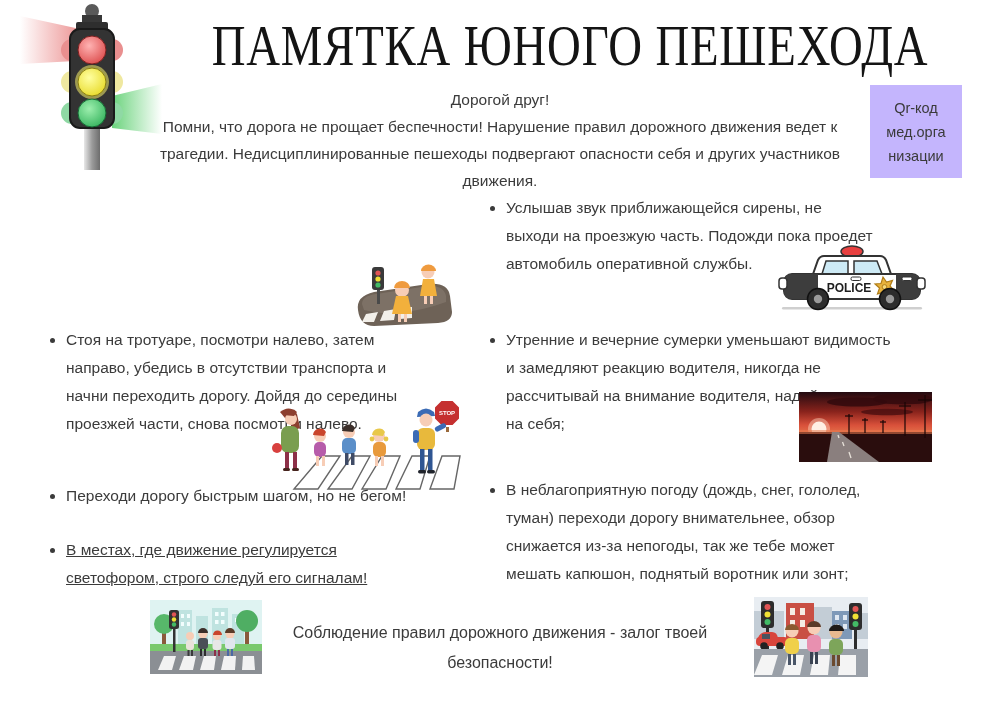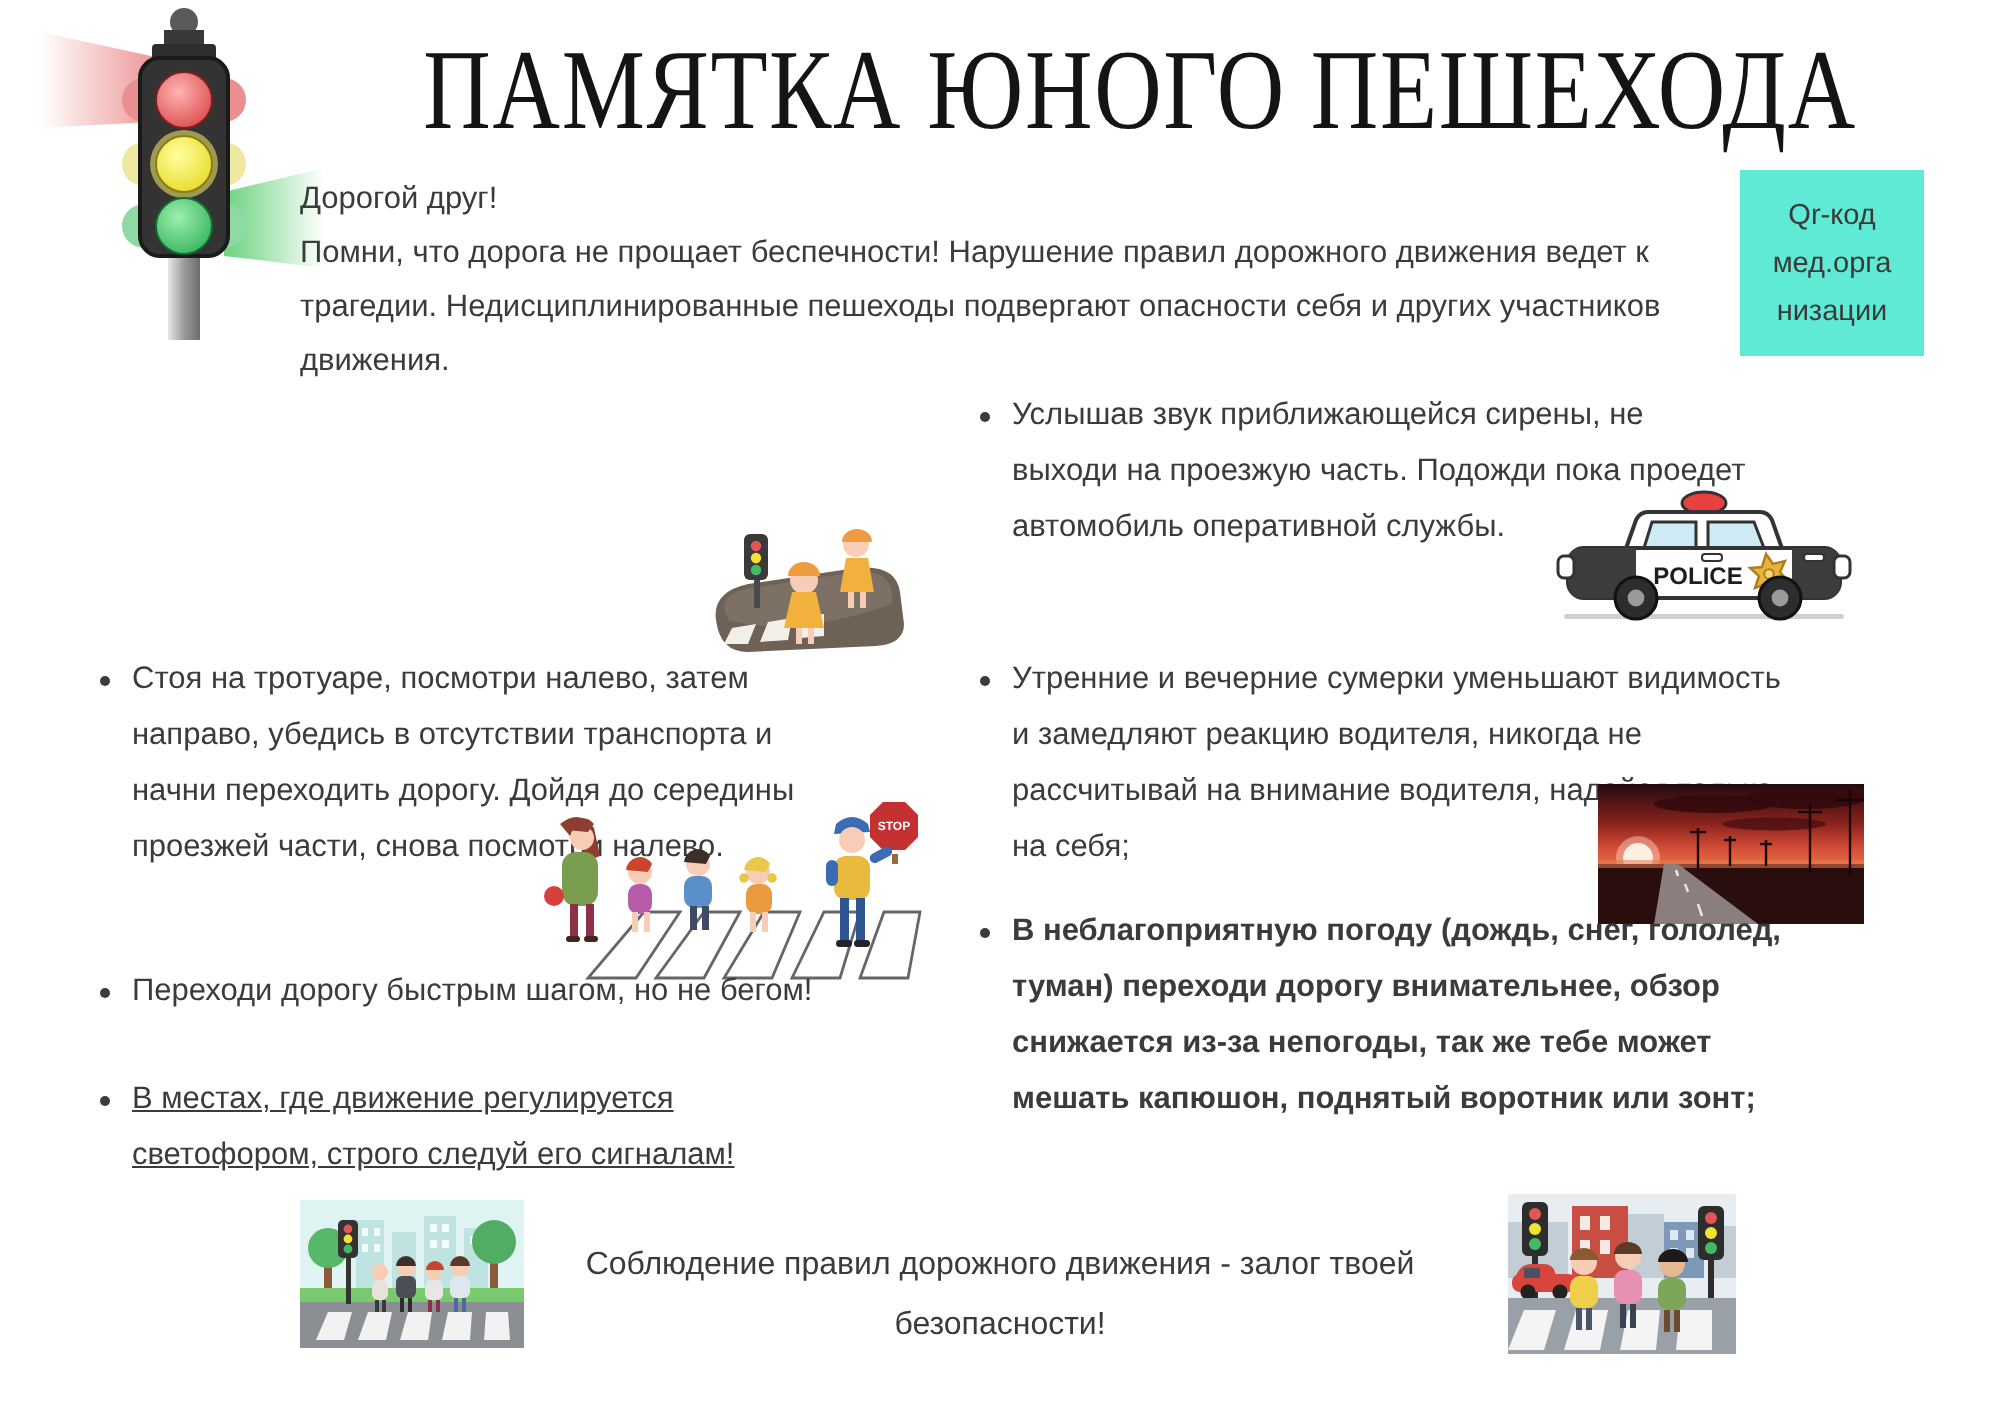--- a/index.html
+++ b/index.html
@@ -7,24 +7,24 @@
         font-family:"Liberation Sans", sans-serif;color:#3b3b3b;}
   .abs{position:absolute;}
 
   
   .title-wrap{left:133px;top:14px;width:782px;height:64px;text-align:center;white-space:nowrap;}
   .title-text{display:inline-block;font-family:"Liberation Serif", serif;font-weight:400;
               font-size:57px;letter-spacing:1px;color:#141414;transform:scaleX(.82);
               transform-origin:center;line-height:64px;}
 
   
-  .intro{left:150px;top:86px;width:700px;font-size:15.5px;line-height:27px;}
+  .intro{left:150px;top:86px;width:700px;text-align:center;font-size:15.5px;line-height:27px;}
 
   
-  .qr-box{left:870px;top:85px;width:92px;height:93px;background:#5eead4;
+  .qr-box{left:870px;top:85px;width:92px;height:93px;background:#c4b5fd;
           display:flex;flex-direction:column;justify-content:center;align-items:center;
           font-size:14.5px;line-height:24px;color:#3a3a3a;}
 
   
   .b-item{display:flex;}
   .b-dot{flex:0 0 auto;width:5px;height:5px;border-radius:50%;background:#3b3b3b;margin:12px 11px 0 0;}
   .b-text{font-size:15.5px;line-height:28px;}
 
   
   .footer-text{left:262px;top:618px;width:476px;text-align:center;font-size:16px;line-height:30px;}
@@ -270,21 +270,21 @@
         <line x1="63" y1="28" x2="69" y2="28"></line>
       <line x1="84" y1="41" x2="84" y2="28"></line>
         <line x1="81" y1="30" x2="87" y2="30"></line>
       <line x1="106" y1="44" x2="106" y2="10"></line>
         <line x1="100" y1="14" x2="112" y2="14"></line>
       <line x1="126" y1="46" x2="126" y2="3"></line>
         <line x1="119" y1="8" x2="133" y2="8"></line>
     </g>
   </svg>
 
-  <div class="abs b-item" style="left:490px;top:452px;width:402px;font-weight:bold;">
+  <div class="abs b-item" style="left:490px;top:476px;width:402px;">
     <span class="b-dot"></span>
     <span class="b-text">В неблагоприятную погоду (дождь, снег, гололед, туман) переходи дорогу внимательнее, обзор снижается из-за непогоды, так же тебе может мешать капюшон, поднятый воротник или зонт;</span>
   </div>
 
   <svg class="abs" style="left:150px;top:600px;" width="112" height="74" viewBox="0 0 112 74">
     <rect width="112" height="74" fill="#dff3f2"></rect>
     <g fill="#bfe3e0">
       <rect x="28" y="10" width="14" height="36"></rect>
         <rect x="46" y="16" width="12" height="30"></rect>
       <rect x="62" y="8" width="16" height="38"></rect>

